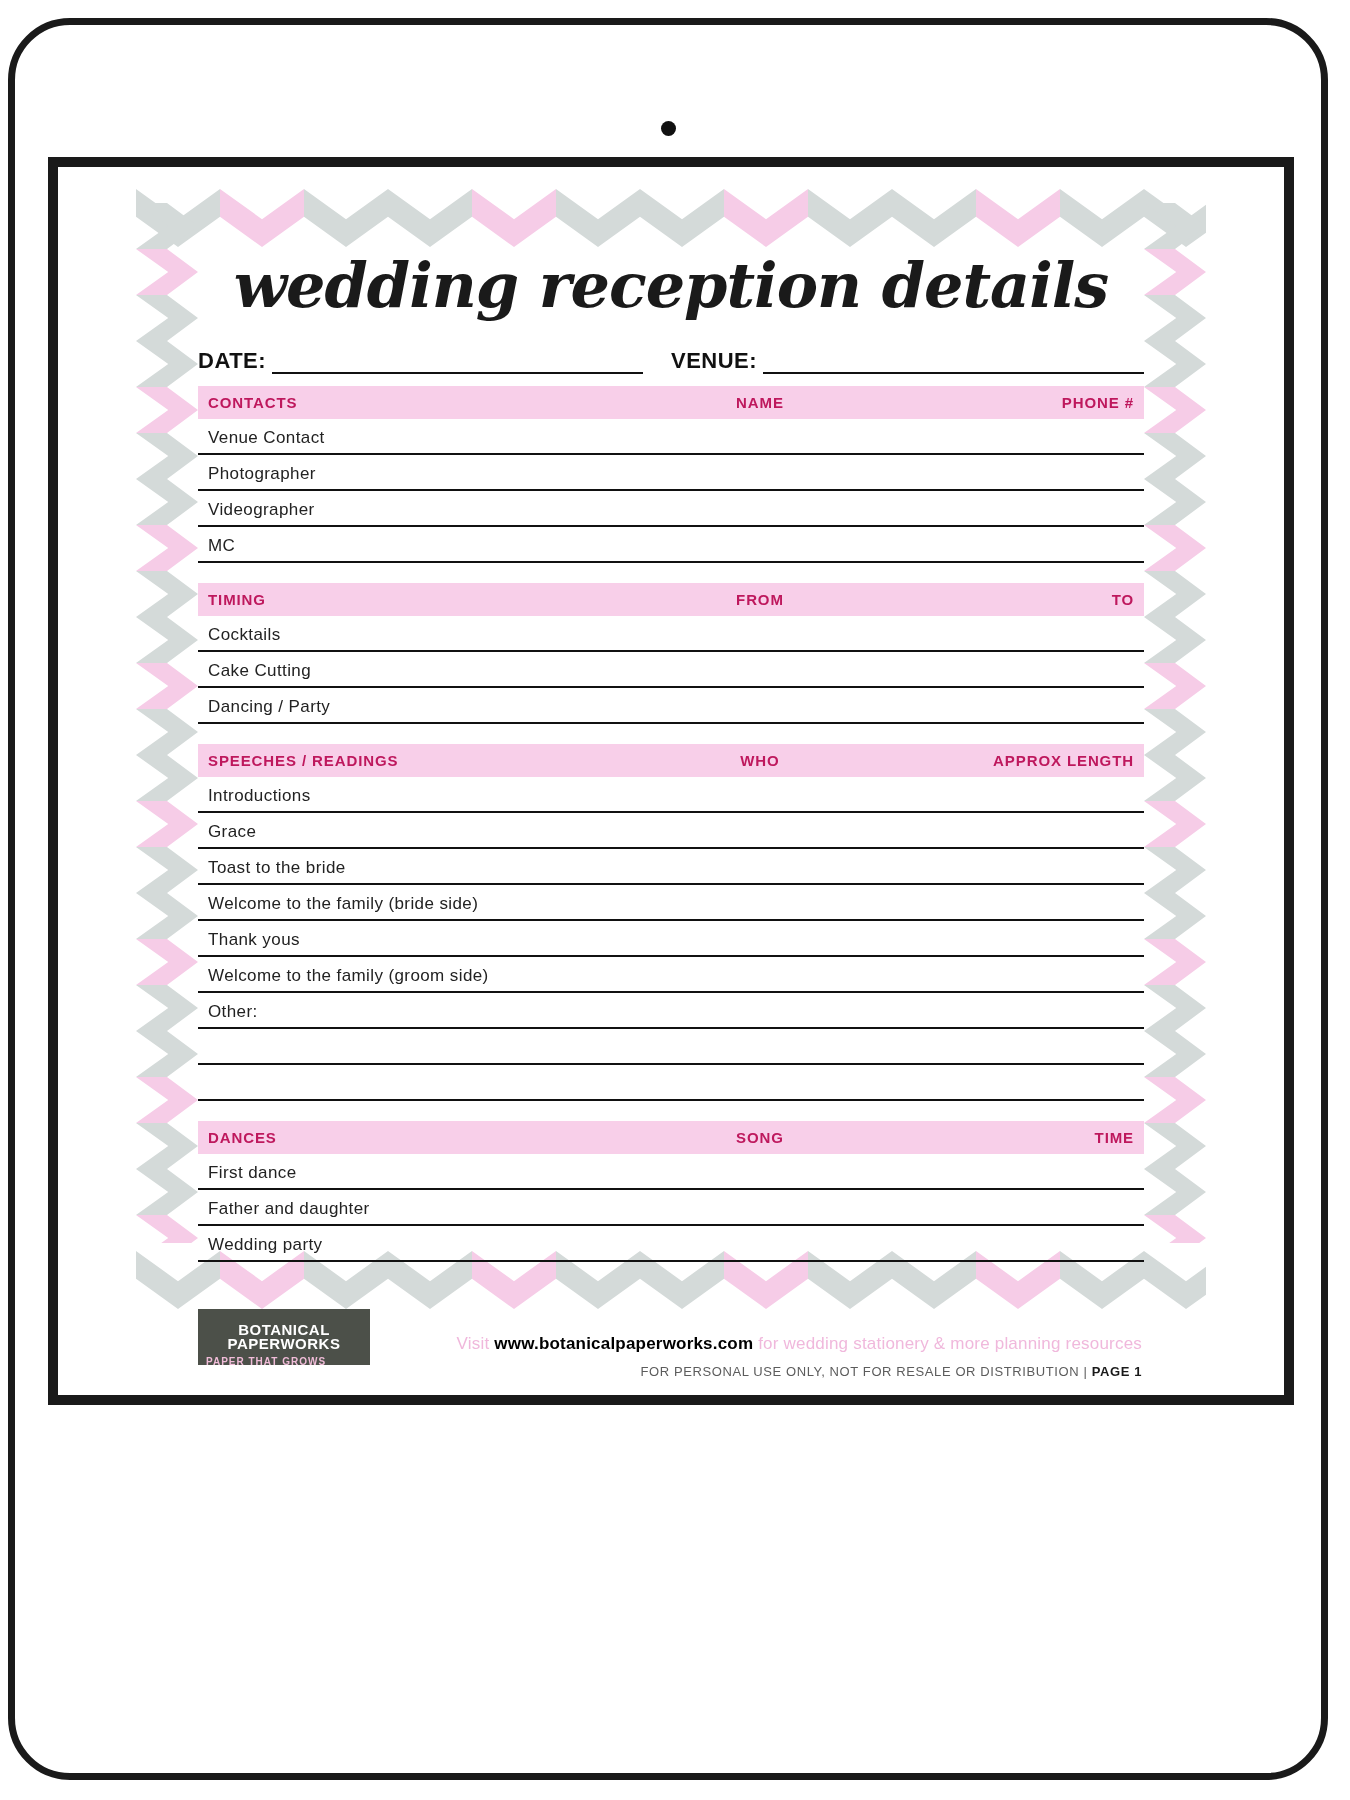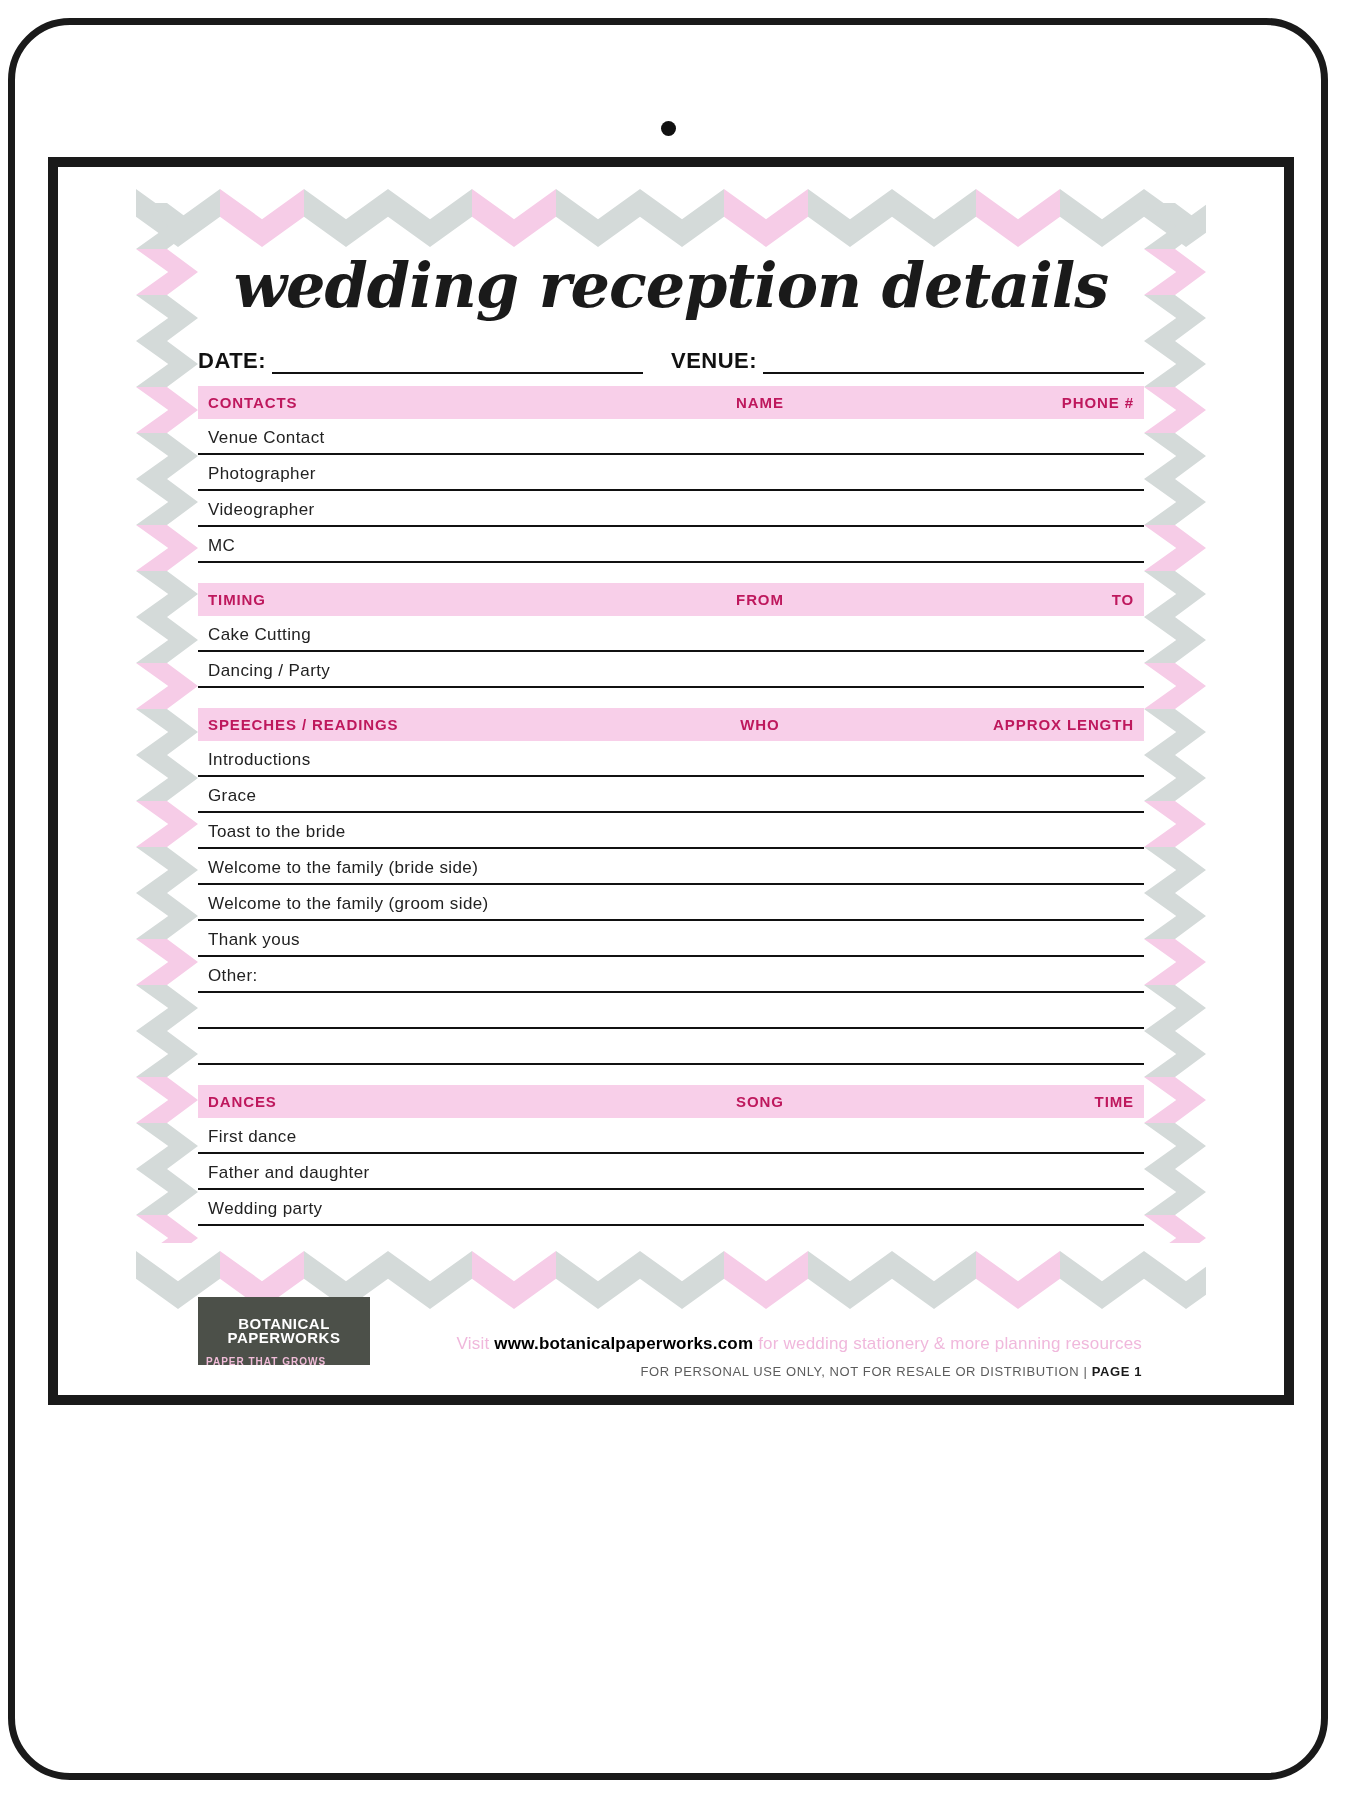--- a/index.html
+++ b/index.html
@@ -188,21 +188,21 @@
     position: absolute;
     left: 140px;
     right: 140px;
     bottom: 16px;
   }
   .logo {
     position: absolute;
     left: 0;
     bottom: 14px;
     width: 172px;
-    height: 68px;
+    height: 56px;
     background: #4c5049;
     display: flex;
     align-items: center;
     justify-content: center;
   }
   .logo-text {
     color: #ffffff;
     font-size: 15px;
     font-weight: bold;
     line-height: 0.95;
@@ -520,20 +520,25 @@
             <table class="sheet">
               <thead>
                 <tr class="hdr">
                   <th class="c1">TIMING</th>
                   <th class="c2">FROM</th>
                   <th class="c3">TO</th>
                 </tr>
               </thead>
               <tbody>
                 <tr>
+                  <td class="item">Cocktails</td>
+                  <td class="blank"></td>
+                  <td class="blank"></td>
+                </tr>
+                <tr>
                   <td class="item">Cake Cutting</td>
                   <td class="blank"></td>
                   <td class="blank"></td>
                 </tr>
                 <tr>
                   <td class="item">Dancing / Party</td>
                   <td class="blank"></td>
                   <td class="blank"></td>
                 </tr>
               </tbody>
@@ -562,26 +567,26 @@
                   <td class="item">Toast to the bride</td>
                   <td class="blank"></td>
                   <td class="blank"></td>
                 </tr>
                 <tr>
                   <td class="item">Welcome to the family (bride side)</td>
                   <td class="blank"></td>
                   <td class="blank"></td>
                 </tr>
                 <tr>
+                  <td class="item">Thank yous</td>
+                  <td class="blank"></td>
+                  <td class="blank"></td>
+                </tr>
+                <tr>
                   <td class="item">Welcome to the family (groom side)</td>
-                  <td class="blank"></td>
-                  <td class="blank"></td>
-                </tr>
-                <tr>
-                  <td class="item">Thank yous</td>
                   <td class="blank"></td>
                   <td class="blank"></td>
                 </tr>
                 <tr>
                   <td class="item">Other:</td>
                   <td class="blank"></td>
                   <td class="blank"></td>
                 </tr>
                 <tr>
                   <td class="blank"></td>

